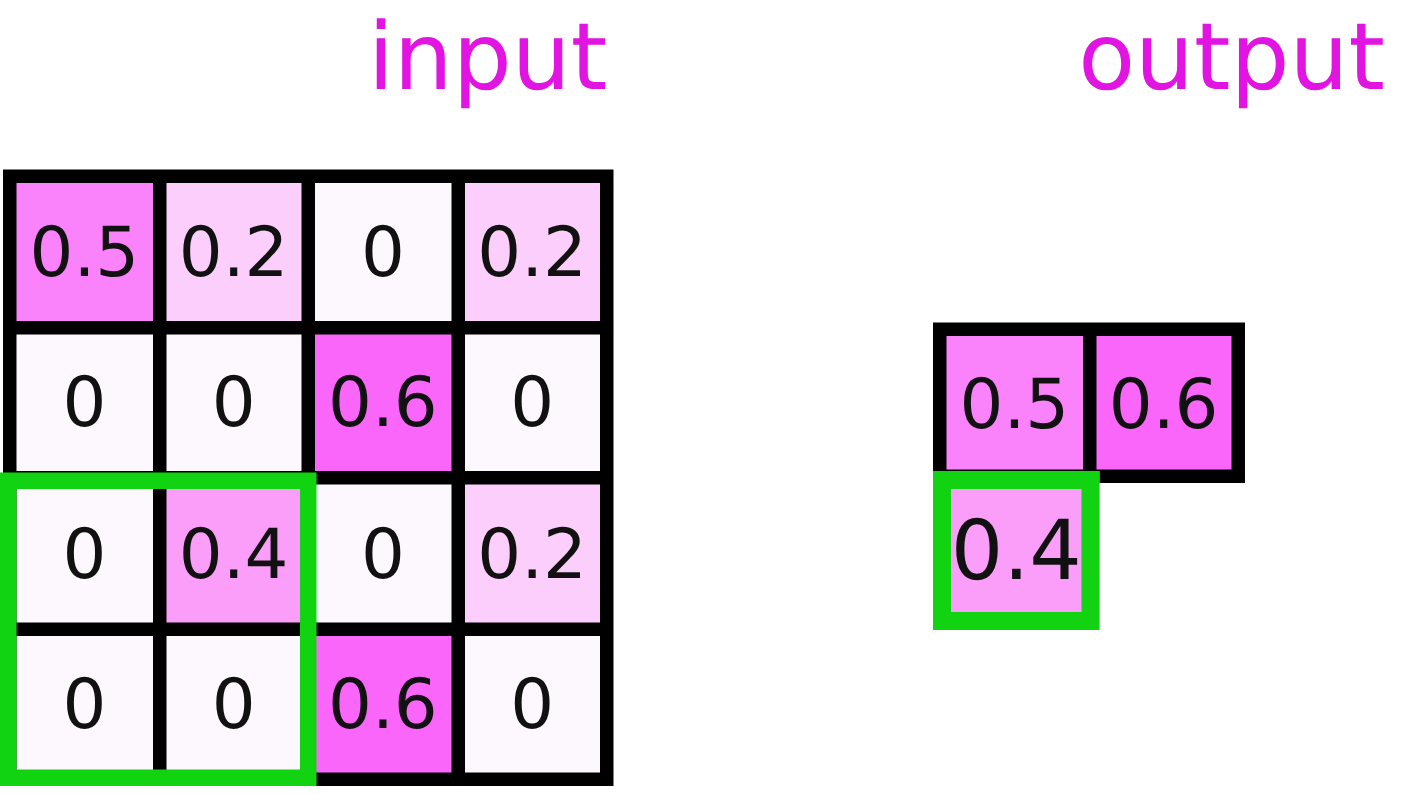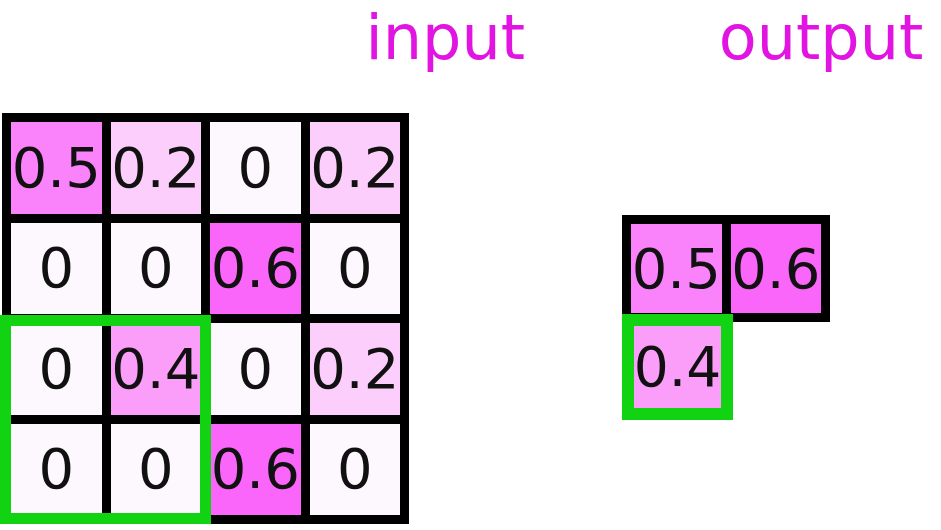--- a/index.html
+++ b/index.html
@@ -22,39 +22,39 @@
   .title {
     position: absolute;
     top: 4px;
     width: 400px;
     text-align: center;
     font-size: 62px;
     line-height: 1.1;
     color: var(--title-color);
     user-select: none;
   }
-  .title.input  { left: 125px; text-align: right; }
+  .title.input  { left: 125px; }
   .title.output { left: 621px; }
 
   .grid4 {
     position: absolute;
     left: 2px; top: 113px;
     width: 407px; height: 411px;
     background: var(--line);
     display: grid;
     grid-template-columns: repeat(4, 1fr);
     grid-template-rows: repeat(4, 1fr);
     gap: 9px;
     padding: 9px;
   }
   .cell {
     display: flex;
     align-items: center;
     justify-content: center;
-    font-size: 56px;
+    font-size: 46px;
     line-height: 1;
     color: var(--text);
     background: #fff;
     overflow: hidden;
   }
 
   .pool-window {
     position: absolute;
     left: 0px; top: 315px;
     width: 211px; height: 209px;

